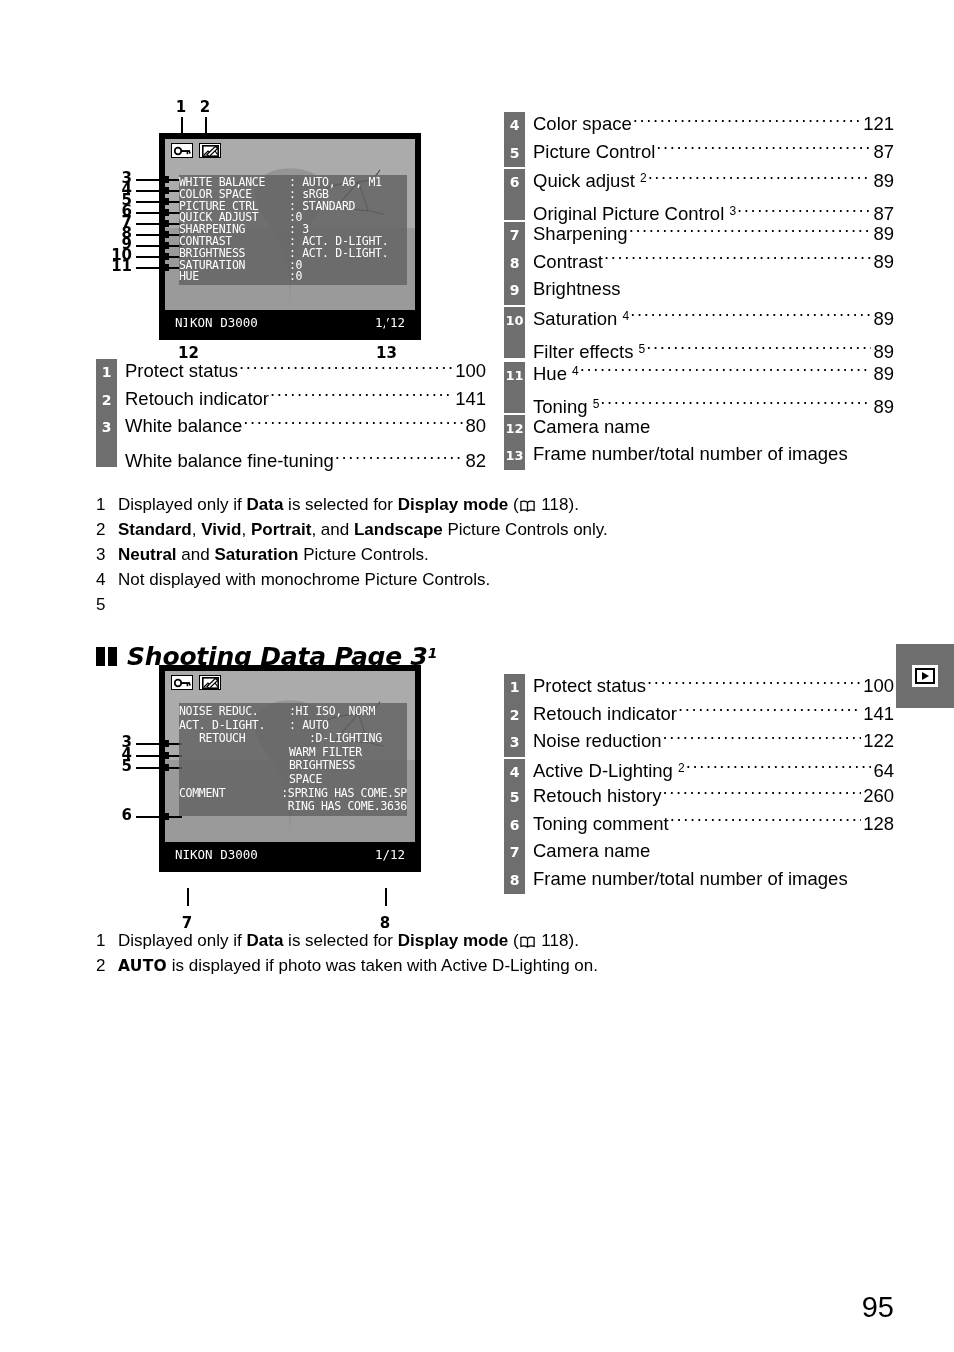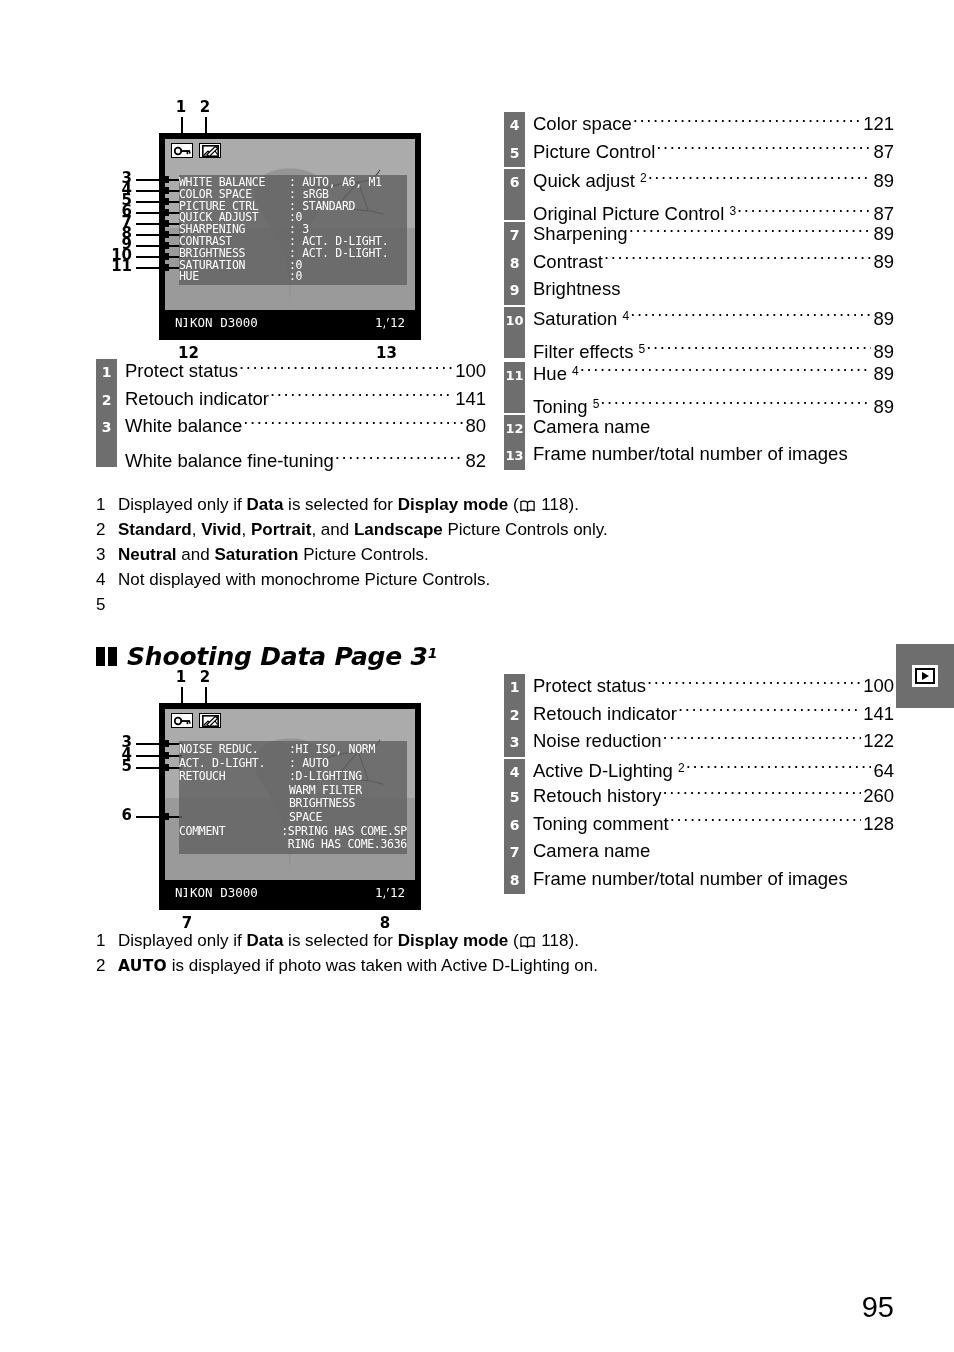--- a/index.html
+++ b/index.html
@@ -383,21 +383,21 @@
 
   <div class="heading" style="left:96px;top:640px;">
     <span class="sqs"><span class="sq"></span><span class="sq"></span></span><span>Shooting Data Page 3</span><span class="sup">1</span>
   </div>
 
   <div class="figure" id="fig2" style="left: 0px; top: 0px; width: 954px; height: 0px;">
       <div class="callnum" style="left: 174px; top: 670px; width: 14px; text-align: center; font-size: 15px;">1</div>
       <div class="lead-v" style="left: 181px; top: 687px; height: 18px;"></div>
       <div class="callnum" style="left: 198px; top: 670px; width: 14px; text-align: center; font-size: 15px;">2</div>
       <div class="lead-v" style="left: 205px; top: 687px; height: 18px;"></div>
-      <div class="lcd" style="left: 159px; top: 703px; width: 262px; height: 207px;">
+      <div class="lcd" style="left: 159px; top: 665px; width: 262px; height: 207px;">
         <div class="lcd-inner">
           <div class="photo" style="height: 171px;">
             <div class="sky"></div>
             <div class="sea"></div>
             <svg width="100%" height="100%" viewBox="0 0 300 171" preserveAspectRatio="none" style="position:absolute;inset:0;">
               <path d="M150 171 C150 76.95 108 88.92 108 51.3 C108 22.23 192 22.23 192 51.3 C192 88.92 150 76.95 150 171 Z" fill="#8e8e8e" opacity="0.75"></path>
               <path d="M190 51.3 C215 37.62 245 51.3 258 30.779999999999998" fill="none" stroke="#3c3c3c" stroke-width="1.1"></path>
               <path d="M205 68.4 L232 42.75 L244 71.82 Z" fill="none" stroke="#3c3c3c" stroke-width="1.1"></path>
               <path d="M246 71.82 L262 75.24" fill="none" stroke="#3c3c3c" stroke-width="1.1"></path>
             </svg>
@@ -416,21 +416,21 @@
                 <rect x="0.8" y="0.8" width="15.4" height="10.4" fill="none" stroke="#000" stroke-width="1.6"></rect>
                 <path d="M2 10 L6 6 L9 9 L12 4.5 L15.5 9.5" fill="none" stroke="#000" stroke-width="1.2"></path>
                 <path d="M5 9.5 L13.5 1.2 L15.8 3.2 L7.3 11.4 Z" fill="#fff" stroke="#000" stroke-width="1.2"></path>
                 <path d="M13.3 1.4 L15.6 3.4" stroke="#000" stroke-width="1.1"></path>
               </svg>
             </div>
           </div>
           <div class="datapanel" style="left: 14px; top: 32px; width: 228px; padding: 2px 0px; font-size: 11.5px;">
             <div class="drow" style="height: 13.6px; line-height: 13.6px;"><span class="dlabel" style="width: 110px;">NOISE REDUC.</span><span class="dval">:HI ISO, NORM</span></div>
             <div class="drow" style="height: 13.6px; line-height: 13.6px;"><span class="dlabel" style="width: 110px;">ACT. D-LIGHT.</span><span class="dval">: AUTO</span></div>
-            <div class="drow" style="height: 13.6px; line-height: 13.6px;"><span class="dlabel" style="width: 110px;">RETOUCH</span><span class="dval">:D-LIGHTING</span></div>
+            <div class="drow" style="height: 13.6px; line-height: 13.6px;"><span class="dlabel" style="width: 110px; margin-left: 20px;">RETOUCH</span><span class="dval">:D-LIGHTING</span></div>
             <div class="drow" style="height: 13.6px; line-height: 13.6px;"><span class="dlabel" style="width: 110px;"></span><span class="dval">WARM FILTER</span></div>
             <div class="drow" style="height: 13.6px; line-height: 13.6px;"><span class="dlabel" style="width: 110px;"></span><span class="dval">BRIGHTNESS</span></div>
             <div class="drow" style="height: 13.6px; line-height: 13.6px;"><span class="dlabel" style="width: 110px;"></span><span class="dval">SPACE</span></div>
             <div class="drow" style="height: 13.6px; line-height: 13.6px;"><span class="dlabel" style="width: 110px;">COMMENT</span><span class="dval">:SPRING HAS COME.SP</span></div>
             <div class="drow" style="height: 13.6px; line-height: 13.6px;"><span class="dlabel" style="width: 110px;"></span><span class="dval">RING HAS COME.3636</span></div>
           </div>
           <div class="bottombar" style="height: 24px; font-size: 12.5px; padding: 0px 10px;">
             <span>NIKON D3000</span>
             <span>1/12</span>
           </div>

